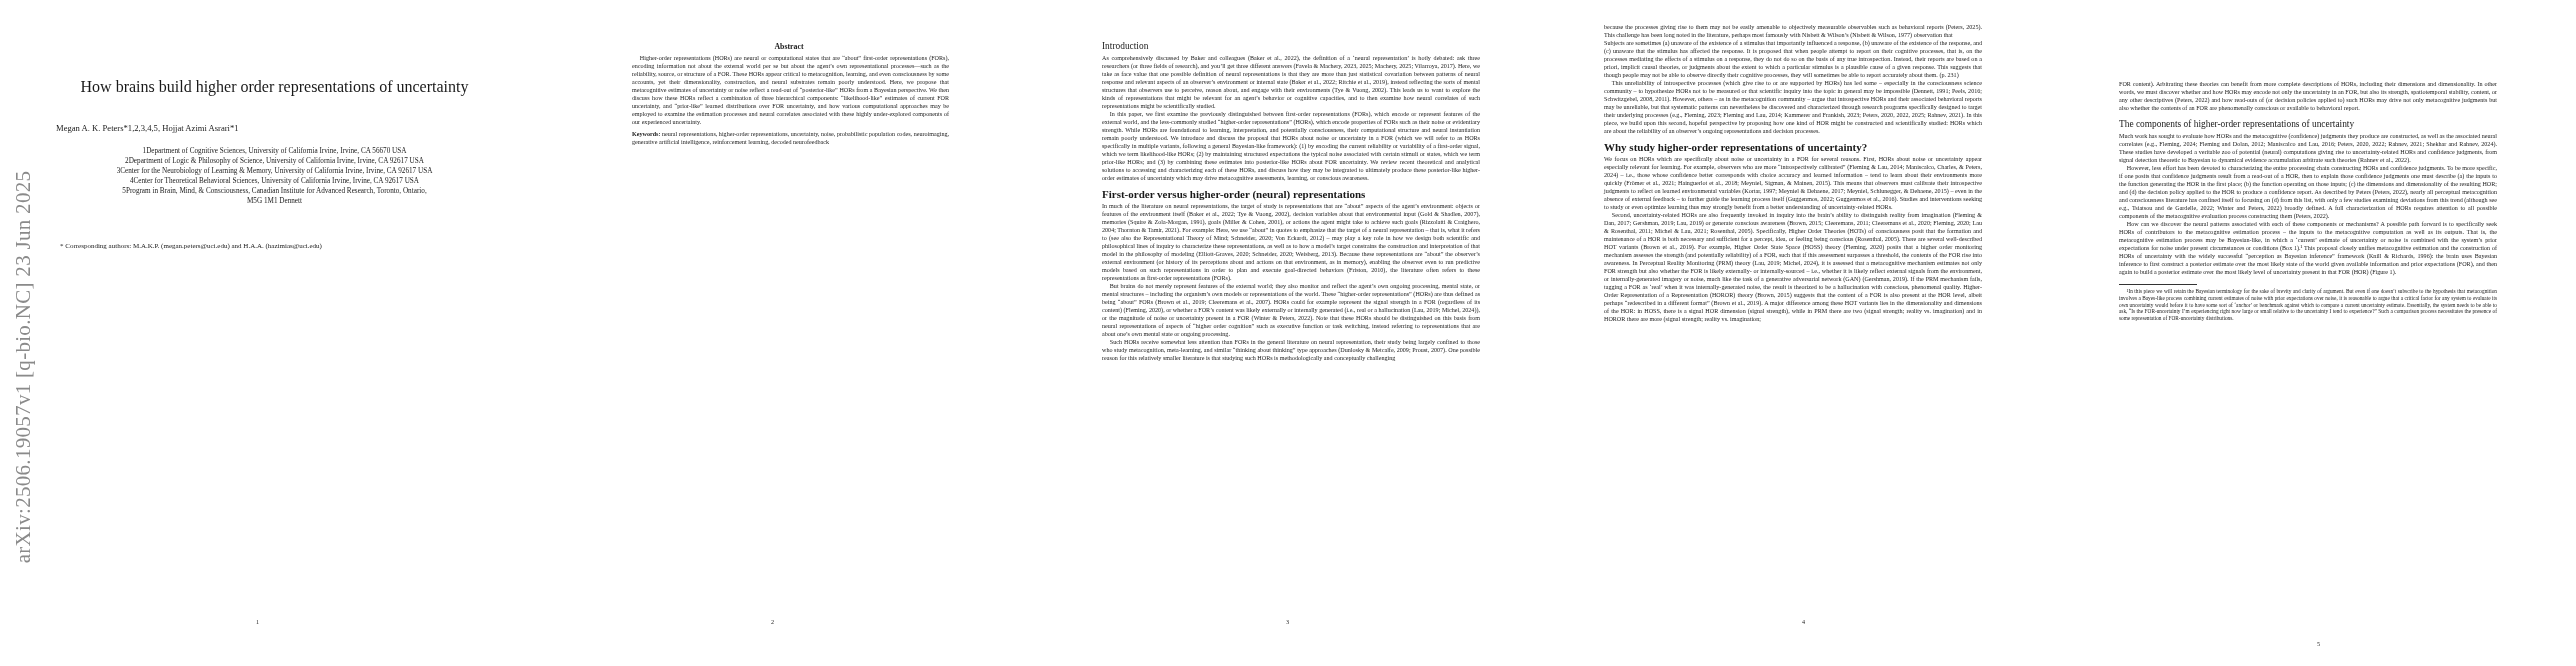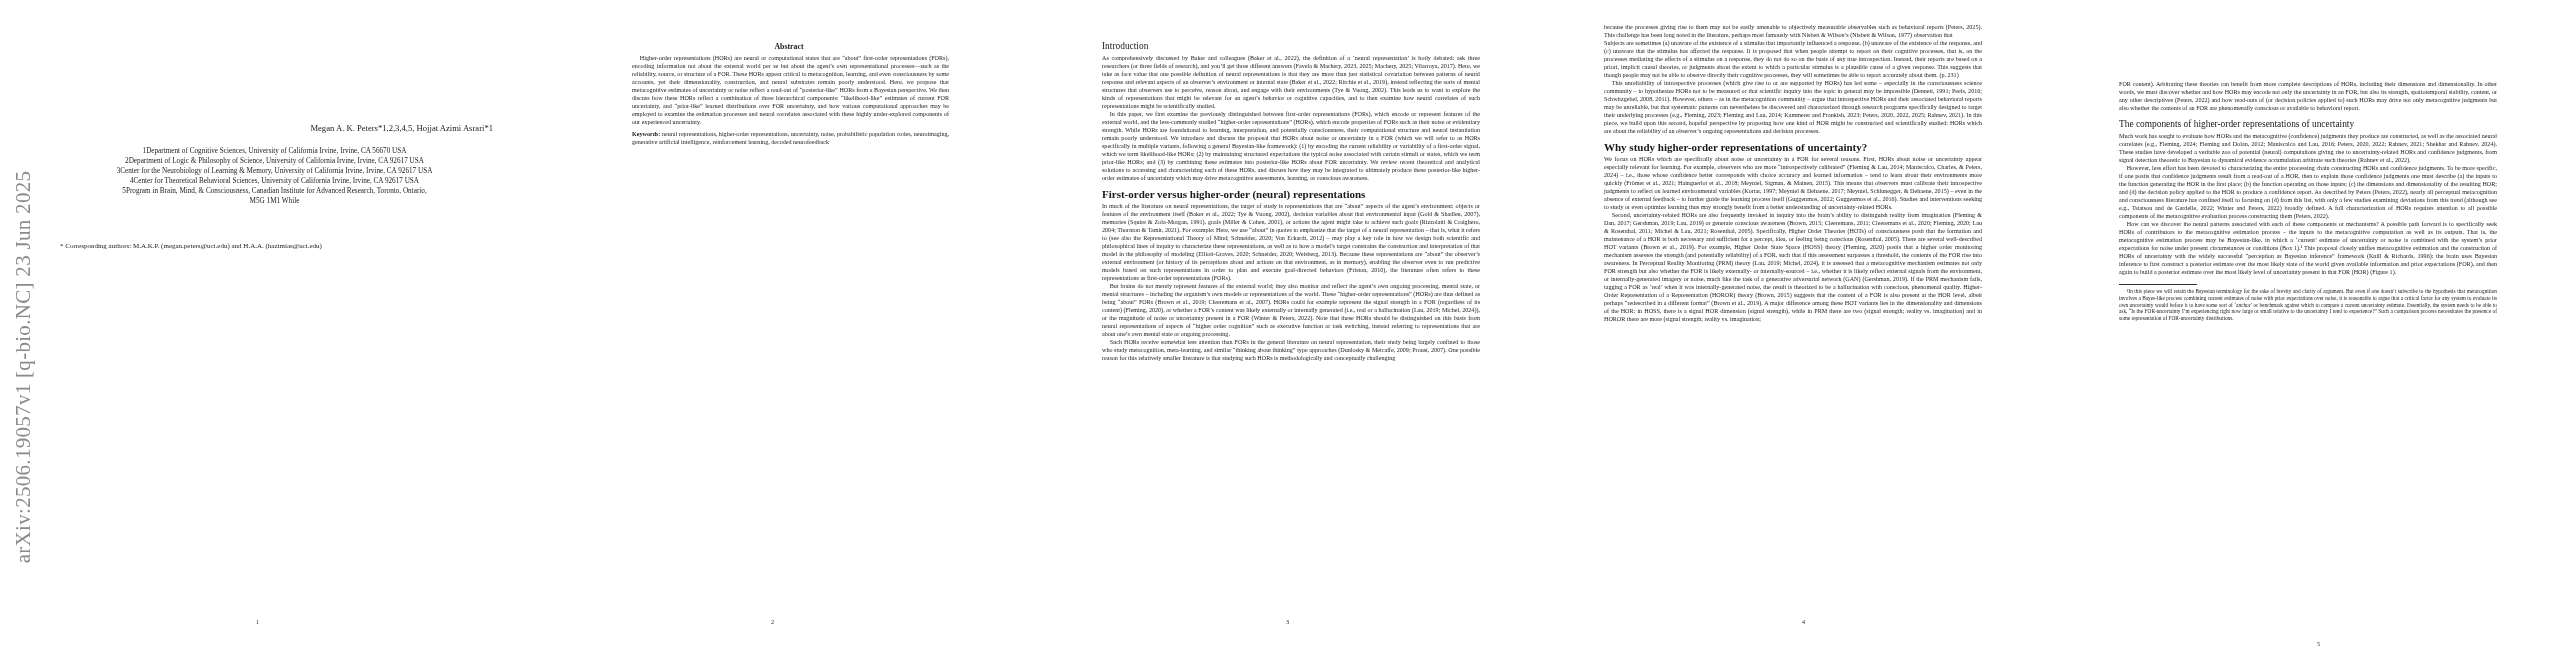--- a/index.html
+++ b/index.html
@@ -5,21 +5,21 @@
   html, body { margin:0; padding:0; background:#ffffff; }
   body { width:2576px; height:667px; position:relative; overflow:hidden;
          font-family:"Liberation Serif","DejaVu Serif",serif; color:#1a1a1a; }
   .page { position:absolute; top:0; width:515px; height:667px; background:#fff; }
   .arxiv-stamp { position:absolute; left:6.7px; top:167px; width:33px; height:400px; }
   .arxiv-stamp span { position:absolute; left:50%; top:50%; white-space:nowrap;
          transform:translate(-50%,-50%) rotate(-90deg); font-size:21px; color:#8a8a8a;
          letter-spacing:0.3px; }
   .title { position:absolute; left:56px; right:22px; top:78px; text-align:center;
            font-size:16px; font-weight:normal; }
-  .authors { position:absolute; left:56px; right:22px; top:123px; text-align:right; font-size:8.6px; }
+  .authors { position:absolute; left:56px; right:22px; top:123px; text-align:left; font-size:8.6px; }
   .affils { position:absolute; left:56px; right:22px; top:146px; text-align:center; font-size:7.2px; line-height:10px; }
   .affils div { margin:0; }
   .corresp { position:absolute; left:60px; top:235px; font-size:7px;margin-top:7px; }
   .pagenum { position:absolute; bottom:42px; left:0; right:0; text-align:center; font-size:6.1px; }
   .abs-title { position:absolute; left:0; right:0; top:42px; text-align:center; font-size:7.8px; font-weight:bold; padding-left:33px; }
   .col { position:absolute; font-size:6.1px; line-height:8px; text-align:justify; }
   .col p { margin:0 0 0 0; text-indent:7.8px; }
   .col p.noind { text-indent:0; }
   .h1 { font-weight:normal; font-size:9.4px; margin:7.8px 0 4.4px 0; text-indent:0; }
   .h2 { font-weight:bold; font-size:11px; margin:7.8px 0 4.4px 0; text-indent:0; }
@@ -29,28 +29,29 @@
   .fn-rule { width:78px; border-top:0.6px solid #333; margin:7.8px 0 3.3px 0; }
   .fn { font-size:5.3px; line-height:6.7px; text-indent:5.6px; }
 </style>
 </head>
 <body>
 
 <div class="page" style="left:0;">
   <div class="arxiv-stamp">
     <span>arXiv:2506.19057v1  [q-bio.NC]  23 Jun 2025</span>
   </div>
+  <div class="title">How brains build higher order representations of uncertainty</div>
   <div class="authors">Megan A. K. Peters*1,2,3,4,5, Hojjat Azimi Asrari*1</div>
   <div class="affils">
     <div>1Department of Cognitive Sciences, University of California Irvine, Irvine, CA 56670 USA</div>
     <div>2Department of Logic &amp; Philosophy of Science, University of California Irvine, Irvine, CA 92617 USA</div>
     <div>3Center for the Neurobiology of Learning &amp; Memory, University of California Irvine, Irvine, CA 92617 USA</div>
     <div>4Center for Theoretical Behavioral Sciences, University of California Irvine, Irvine, CA 92617 USA</div>
     <div>5Program in Brain, Mind, &amp; Consciousness, Canadian Institute for Advanced Research, Toronto, Ontario,</div>
-    <div>M5G 1M1 While</div>
+    <div>M5G 1M1 Dennett</div>
   </div>
   <div class="corresp">* Corresponding authors: M.A.K.P. (megan.peters@uci.edu) and H.A.A. (hazimias@uci.edu)</div>
   <div class="pagenum">1</div>
 </div>
 
 <div class="page" style="left:515px;">
   <div class="abs-title">Abstract</div>
   <div class="col" style="left:117px; width:317px; top:54px;">
     <p>Higher-order representations (HORs) are neural or computational states that are “about” first-order representations (FORs), encoding information not about the external world per se but about the agent’s own representational processes—such as the reliability, source, or structure of a FOR. These HORs appear critical to metacognition, learning, and even consciousness by some accounts, yet their dimensionality, construction, and neural substrates remain poorly understood. Here, we propose that metacognitive estimates of uncertainty or noise reflect a read-out of “posterior-like” HORs from a Bayesian perspective. We then discuss how these HORs reflect a combination of three hierarchical components: “likelihood-like” estimates of current FOR uncertainty, and “prior-like” learned distributions over FOR uncertainty, and how various computational approaches may be employed to examine the estimation processes and neural correlates associated with these highly under-explored components of our experienced uncertainty.</p>
     <div class="kw">

